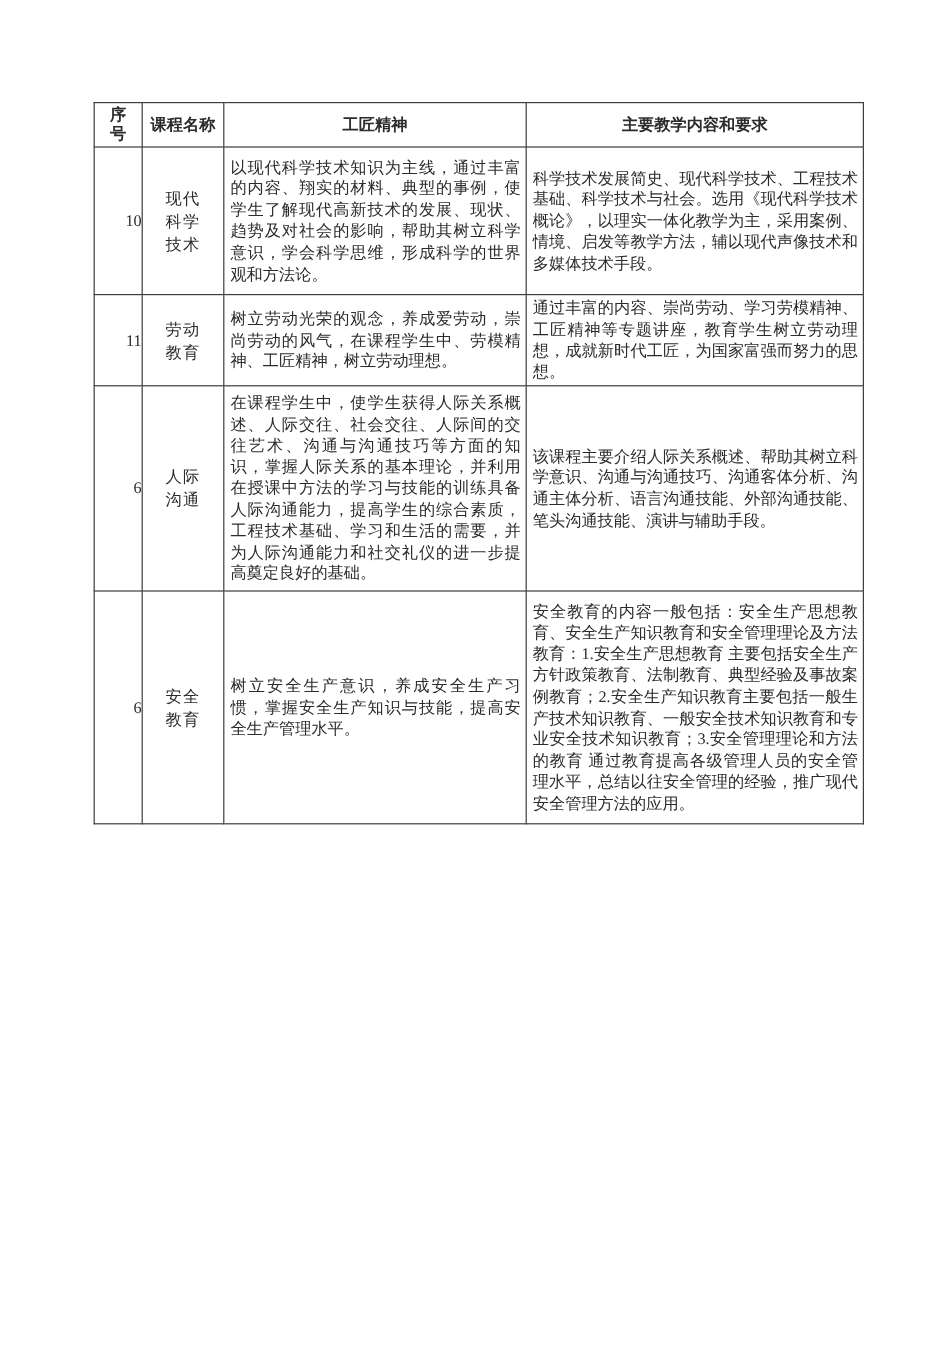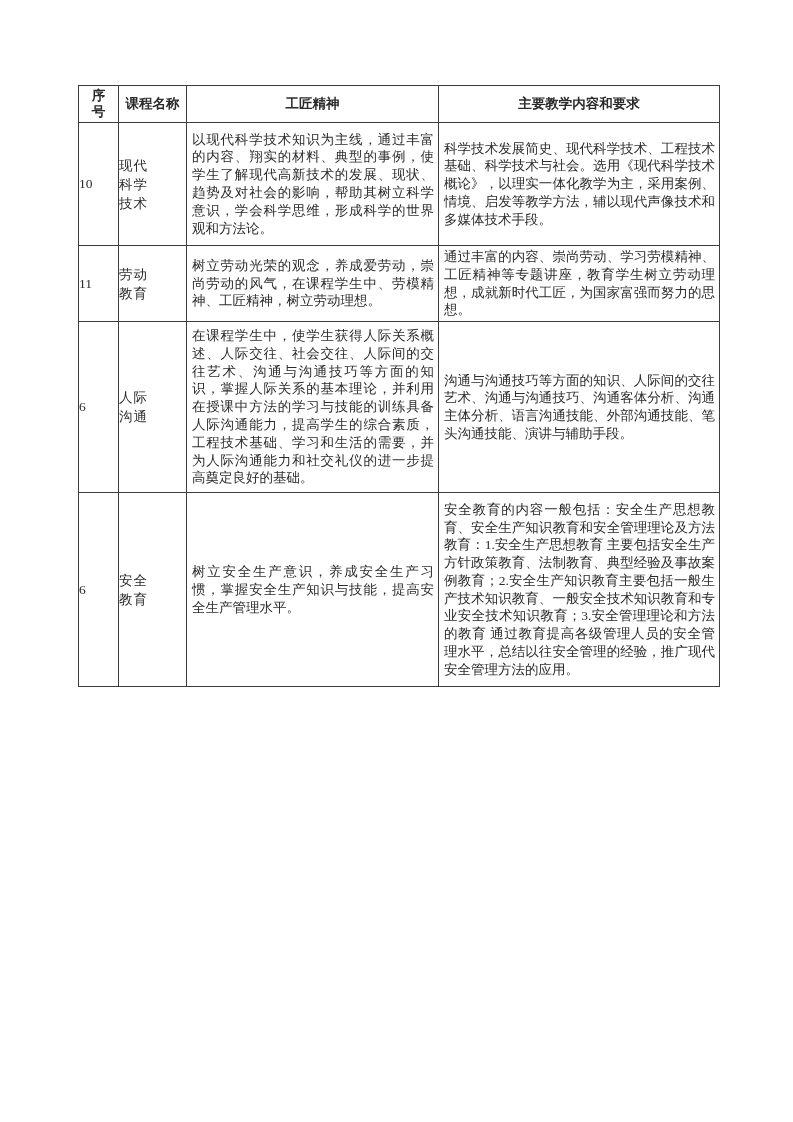--- a/index.html
+++ b/index.html
@@ -34,24 +34,25 @@
     overflow: hidden;
   }
   table.course-table th {
     font-weight: bold;
     text-align: center;
     line-height: 16px;
     white-space: pre-line;
     padding: 1px 2px;
   }
   td.cell-no {
-    text-align: left;
+    text-align: right;
     font-family: "Liberation Serif", "DejaVu Serif", serif;
   }
   td.cell-name {
+    text-align: center;
     white-space: pre-line;
     line-height: 19px;
     letter-spacing: 1px;
   }
   td.cell-obj, td.cell-content {
     text-align: justify;
     text-justify: inter-ideograph;
     line-height: 17.8px;
     padding: 2px 4px 2px 5px;
   }
@@ -95,21 +96,21 @@
         <td class="cell-name">劳动
 教育</td>
         <td class="cell-obj">树立劳动光荣的观念，养成爱劳动，崇尚劳动的风气，在课程学生中、劳模精神、工匠精神，树立劳动理想。</td>
         <td class="cell-content">通过丰富的内容、崇尚劳动、学习劳模精神、工匠精神等专题讲座，教育学生树立劳动理想，成就新时代工匠，为国家富强而努力的思想。</td>
       </tr>
       <tr class="r-2">
         <td class="cell-no">6</td>
         <td class="cell-name">人际
 沟通</td>
         <td class="cell-obj">在课程学生中，使学生获得人际关系概述、人际交往、社会交往、人际间的交往艺术、沟通与沟通技巧等方面的知识，掌握人际关系的基本理论，并利用在授课中方法的学习与技能的训练具备人际沟通能力，提高学生的综合素质，工程技术基础、学习和生活的需要，并为人际沟通能力和社交礼仪的进一步提高奠定良好的基础。</td>
-        <td class="cell-content">沟通与沟通技巧等方面的知识、人际间的交往艺术、沟通与沟通技巧、沟通客体分析、沟通主体分析、语言沟通技能、外部沟通技能、笔头沟通技能、演讲与辅助手段。</td>
+        <td class="cell-content">该课程主要介绍人际关系概述、帮助其树立科学意识、沟通与沟通技巧、沟通客体分析、沟通主体分析、语言沟通技能、外部沟通技能、笔头沟通技能、演讲与辅助手段。</td>
       </tr>
       <tr class="r-3">
         <td class="cell-no">6</td>
         <td class="cell-name">安全
 教育</td>
         <td class="cell-obj">树立安全生产意识，养成安全生产习惯，掌握安全生产知识与技能，提高安全生产管理水平。</td>
         <td class="cell-content">安全教育的内容一般包括：安全生产思想教育、安全生产知识教育和安全管理理论及方法教育：1.安全生产思想教育 主要包括安全生产方针政策教育、法制教育、典型经验及事故案例教育；2.安全生产知识教育主要包括一般生产技术知识教育、一般安全技术知识教育和专业安全技术知识教育；3.安全管理理论和方法的教育 通过教育提高各级管理人员的安全管理水平，总结以往安全管理的经验，推广现代安全管理方法的应用。</td>
       </tr>
     </tbody>
   </table>

